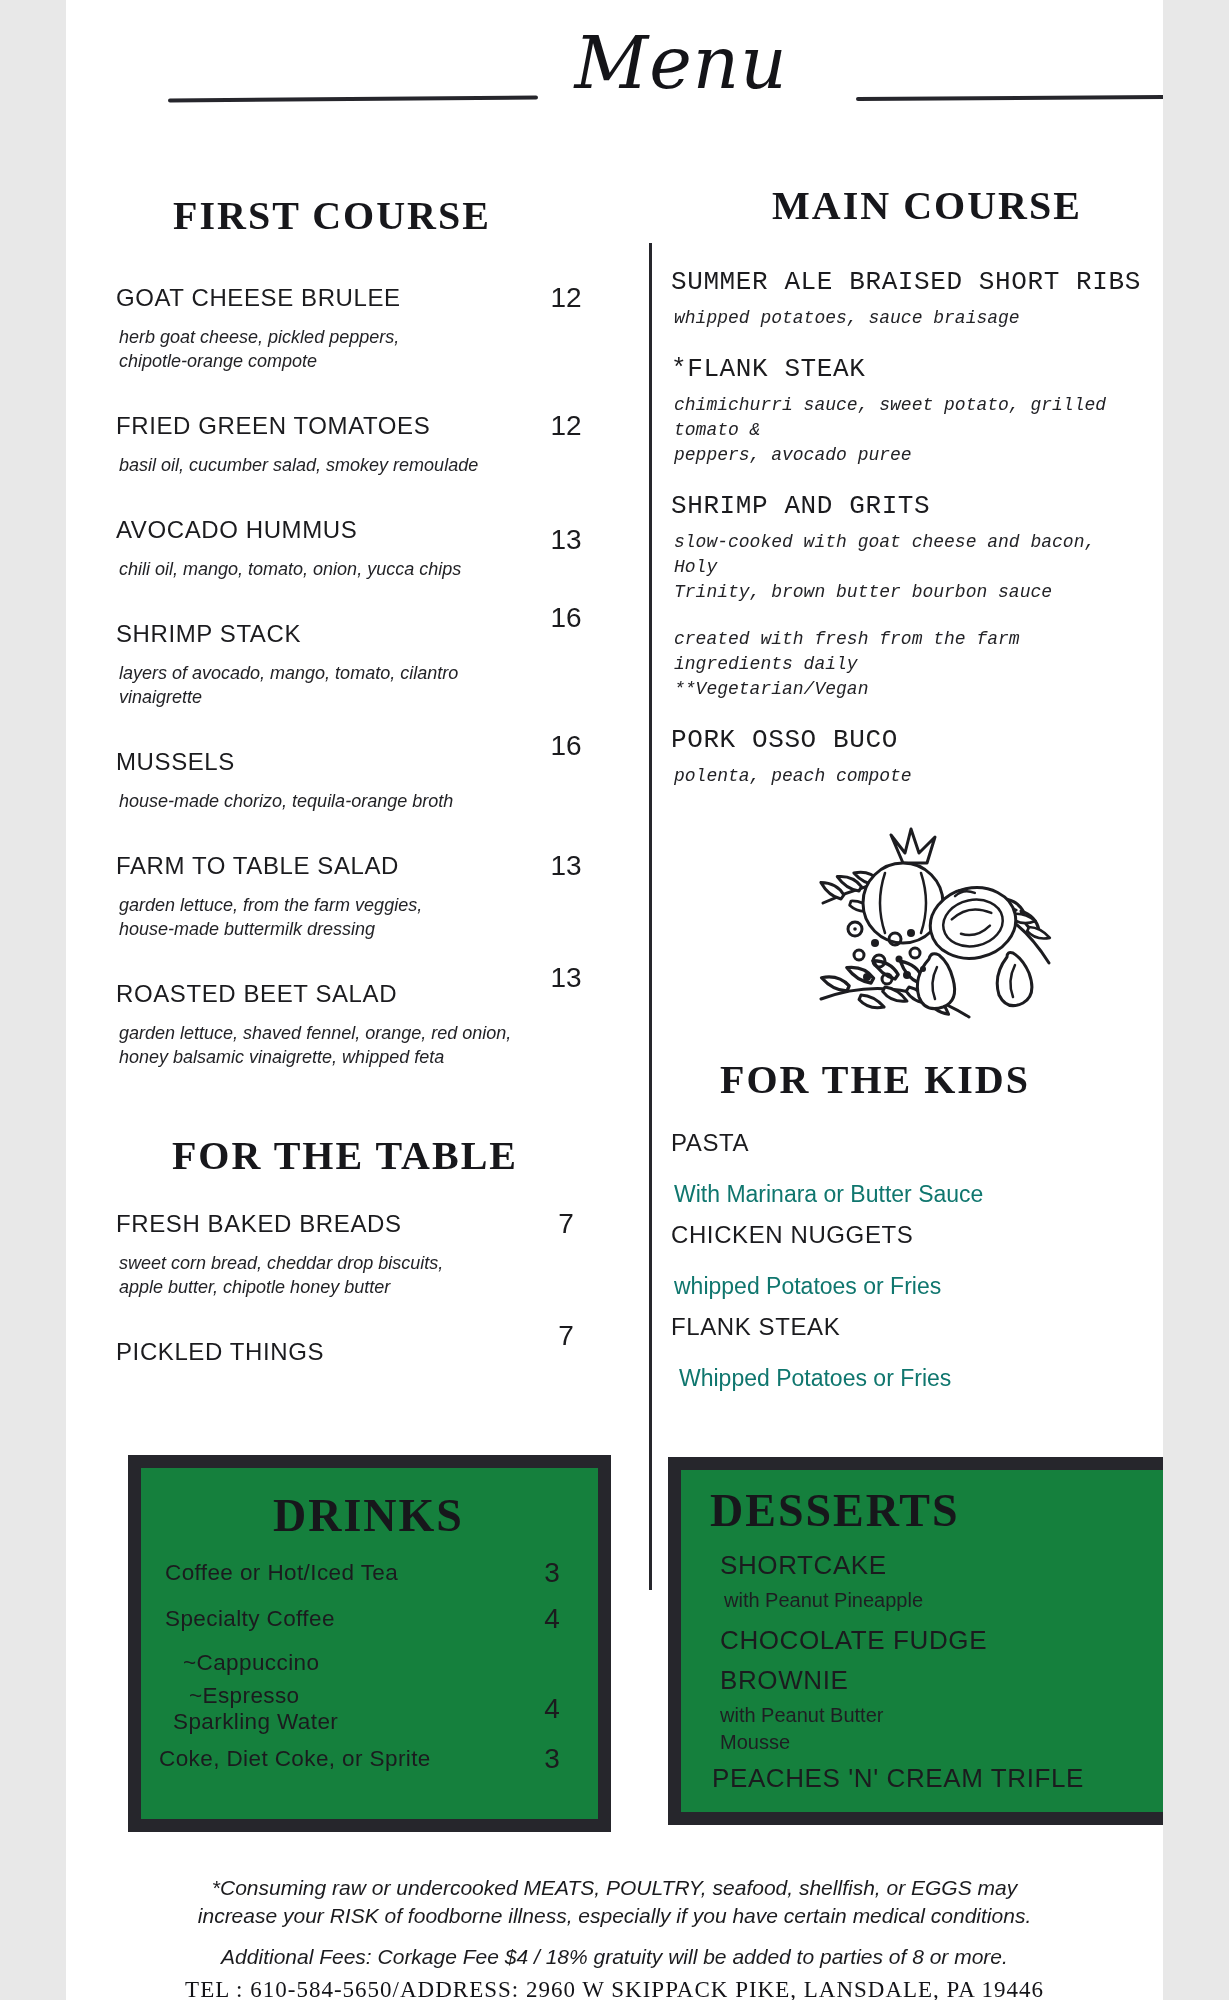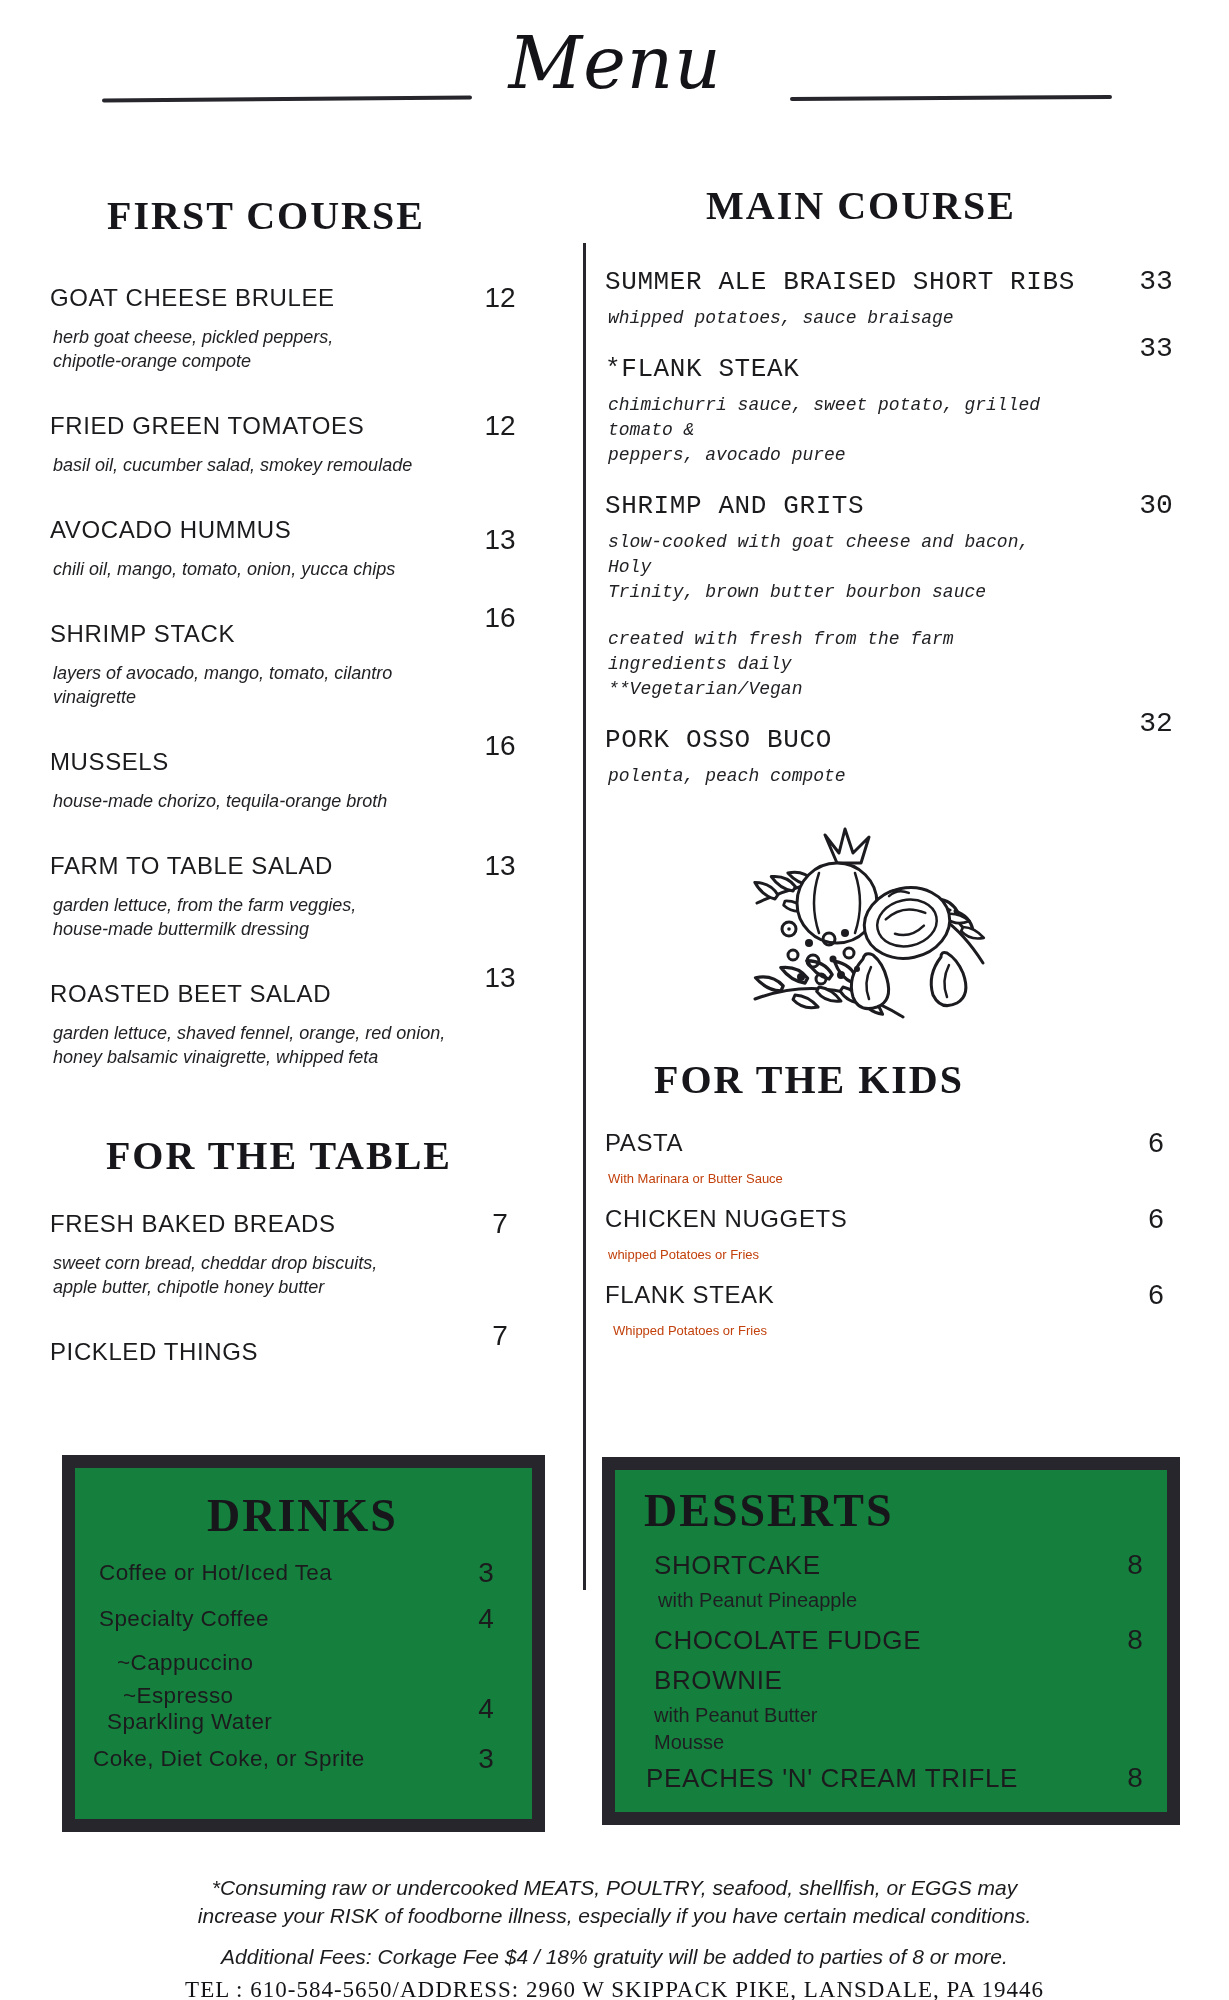--- a/index.html
+++ b/index.html
@@ -1,17 +1,17 @@
 <!DOCTYPE html>
 <html><head>
 <meta charset="utf-8">
 <style>
   html,body{margin:0;padding:0;background:#e8e8e8;}
   .page{
-    position:relative; width:1229px; height:2000px; margin:0 auto;
+    position:relative; width:1097px; height:2000px; margin:0 auto;
     background:#ffffff; color:#1b1b1e;
     font-family:"Liberation Sans","DejaVu Sans",sans-serif;
     overflow:hidden;
   }
   
   .script-title{
     position:absolute; left:440px; top:24px; width:350px;
     text-align:center; font-family:"DejaVu Serif",serif;
     font-style:italic; font-weight:500; font-size:72px; line-height:1.1;
     color:#141418; letter-spacing:1px;
@@ -44,21 +44,21 @@
   .iname{font-size:24px; line-height:30px; font-weight:500; letter-spacing:0.6px; color:#1b1b1e;}
   .iname-mc{font-size:26px; line-height:32px;}
   .iprice{font-size:28px; line-height:30px; font-weight:400; flex:none; width:90px; text-align:center; color:#1b1b1e;}
   .iprice-mc{width:46px; line-height:32px;}
   .iprice-kid{width:46px; line-height:30px;}
   .up{transform:translateY(-16px);}
   .up2{transform:translateY(-20px);}
   .dn{transform:translateY(10px);}
   .idesc{margin-top:12px; padding-left:3px; font-style:italic; font-size:18px; line-height:24px; color:#222226; max-width:440px;}
   .idesc-mc{margin-top:8px; line-height:25px; max-width:470px;}
-  .idesc-kid{margin-top:8px; font-style:normal; font-size:13px; line-height:25px; color:#c2410c;}
+  .idesc-kid{margin-top:24px; font-style:normal; font-size:23px; line-height:25px; color:#0f766e;}
   .dline{display:block;}
   
   .illus{display:block; margin:20px 0 0 140px;}
   
   .box{position:absolute; box-sizing:border-box; border:13px solid #26262c; background:#15803d;}
   .box-drinks{left:62px; top:1455px; width:483px; height:377px; padding:5px 26px 0 24px;}
   .box-desserts{left:602px; top:1457px; width:578px; height:368px; padding:1px 12px 0 29px;}
   .bx-heading{
     font-family:"Liberation Serif","DejaVu Serif",serif; font-weight:700;
     font-size:46px; line-height:50px; letter-spacing:2px; color:#17171b;

